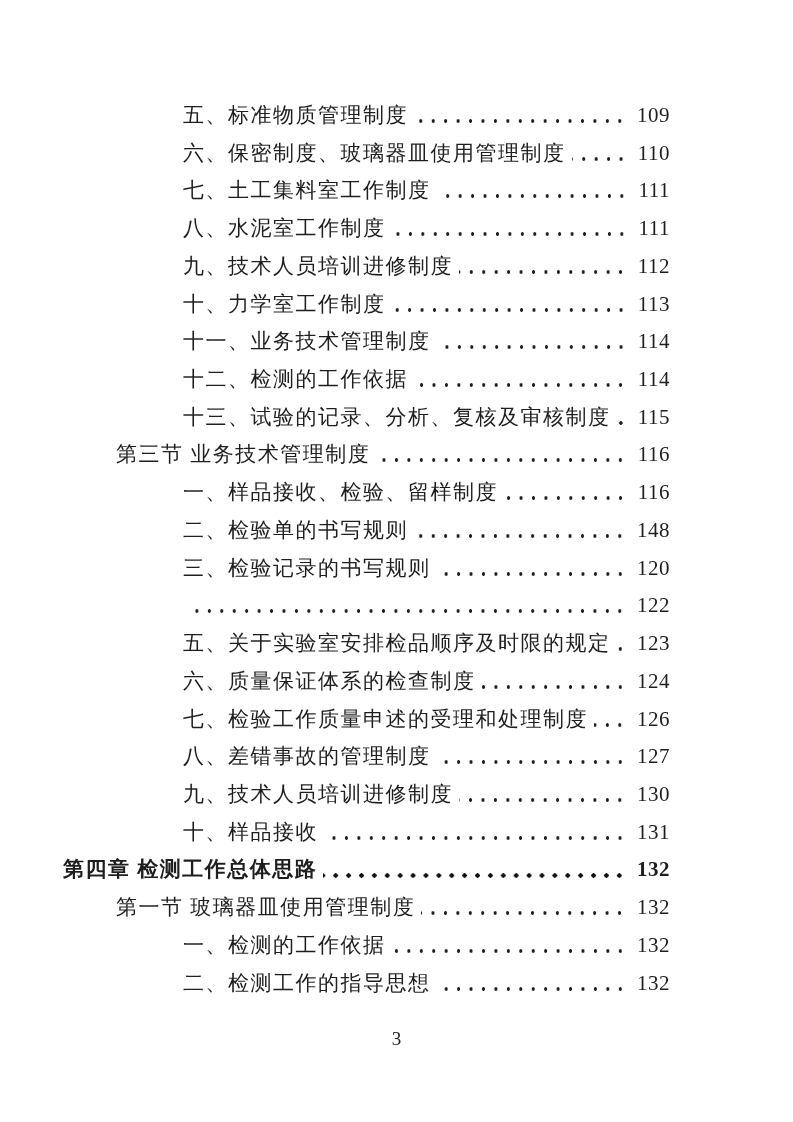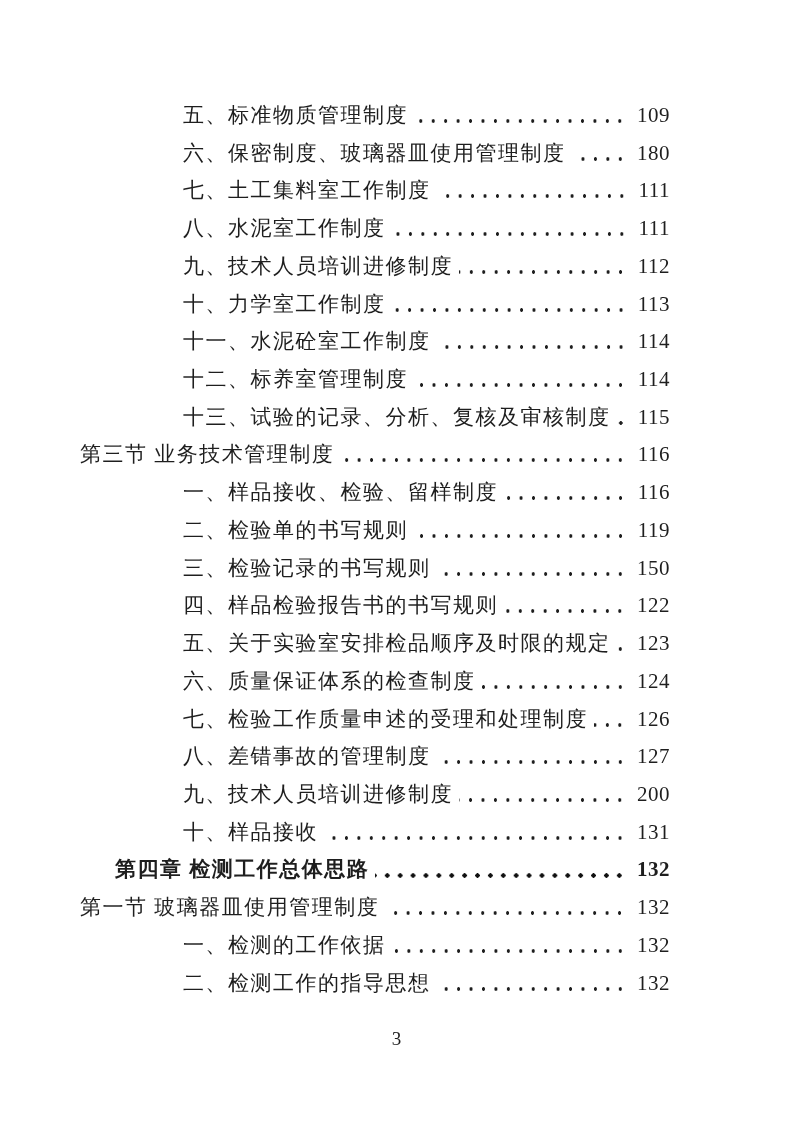--- a/index.html
+++ b/index.html
@@ -24,22 +24,22 @@
     right: 123px;
   }
   .toc-row {
     display: flex;
     align-items: stretch;
     height: 37.72px;
     line-height: 37.72px;
     font-size: 21px;
   }
   .toc-row.item    { margin-left: 183px; }
-  .toc-row.section { margin-left: 80px; }
-  .toc-row.chapter { margin-left: 115px; font-weight: bold; }
+  .toc-row.section { margin-left: 116px; }
+  .toc-row.chapter { margin-left: 63px; font-weight: bold; }
   .toc-title {
     white-space: pre;
     letter-spacing: 1.5px;
     flex: 0 0 auto;
   }
   .toc-leader {
     flex: 1 1 auto;
     margin: 0 9px 0 6px;
     background-image: radial-gradient(circle, #1e1e1e 1.55px, rgba(0,0,0,0) 1.95px);
     background-size: 12.45px 6px;
@@ -73,21 +73,21 @@
 
   <div class="toc" id="toc-container">
       <div class="toc-row item">
       <span class="toc-title">五、标准物质管理制度</span>
       <span class="toc-leader"></span>
       <span class="toc-page">109</span>
     </div>
       <div class="toc-row item">
       <span class="toc-title">六、保密制度、玻璃器皿使用管理制度</span>
       <span class="toc-leader"></span>
-      <span class="toc-page">180</span>
+      <span class="toc-page">110</span>
     </div>
       <div class="toc-row item">
       <span class="toc-title">七、土工集料室工作制度</span>
       <span class="toc-leader"></span>
       <span class="toc-page">111</span>
     </div>
       <div class="toc-row item">
       <span class="toc-title">八、水泥室工作制度</span>
       <span class="toc-leader"></span>
       <span class="toc-page">111</span>
@@ -96,26 +96,26 @@
       <span class="toc-title">九、技术人员培训进修制度</span>
       <span class="toc-leader"></span>
       <span class="toc-page">112</span>
     </div>
       <div class="toc-row item">
       <span class="toc-title">十、力学室工作制度</span>
       <span class="toc-leader"></span>
       <span class="toc-page">113</span>
     </div>
       <div class="toc-row item">
-      <span class="toc-title">十一、水泥砼室工作制度</span>
+      <span class="toc-title">十一、业务技术管理制度</span>
       <span class="toc-leader"></span>
       <span class="toc-page">114</span>
     </div>
       <div class="toc-row item">
-      <span class="toc-title">十二、标养室管理制度</span>
+      <span class="toc-title">十二、检测的工作依据</span>
       <span class="toc-leader"></span>
       <span class="toc-page">114</span>
     </div>
       <div class="toc-row item">
       <span class="toc-title">十三、试验的记录、分析、复核及审核制度</span>
       <span class="toc-leader"></span>
       <span class="toc-page">115</span>
     </div>
       <div class="toc-row section">
       <span class="toc-title">第三节 业务技术管理制度</span>
@@ -123,29 +123,28 @@
       <span class="toc-page">116</span>
     </div>
       <div class="toc-row item">
       <span class="toc-title">一、样品接收、检验、留样制度</span>
       <span class="toc-leader"></span>
       <span class="toc-page">116</span>
     </div>
       <div class="toc-row item">
       <span class="toc-title">二、检验单的书写规则</span>
       <span class="toc-leader"></span>
-      <span class="toc-page">119</span>
+      <span class="toc-page">148</span>
     </div>
       <div class="toc-row item">
       <span class="toc-title">三、检验记录的书写规则</span>
       <span class="toc-leader"></span>
-      <span class="toc-page">150</span>
-    </div>
-      <div class="toc-row item">
-      <span class="toc-title">四、样品检验报告书的书写规则</span>
+      <span class="toc-page">120</span>
+    </div>
+      <div class="toc-row item">
       <span class="toc-leader"></span>
       <span class="toc-page">122</span>
     </div>
       <div class="toc-row item">
       <span class="toc-title">五、关于实验室安排检品顺序及时限的规定</span>
       <span class="toc-leader"></span>
       <span class="toc-page">123</span>
     </div>
       <div class="toc-row item">
       <span class="toc-title">六、质量保证体系的检查制度</span>
@@ -158,21 +157,21 @@
       <span class="toc-page">126</span>
     </div>
       <div class="toc-row item">
       <span class="toc-title">八、差错事故的管理制度</span>
       <span class="toc-leader"></span>
       <span class="toc-page">127</span>
     </div>
       <div class="toc-row item">
       <span class="toc-title">九、技术人员培训进修制度</span>
       <span class="toc-leader"></span>
-      <span class="toc-page">200</span>
+      <span class="toc-page">130</span>
     </div>
       <div class="toc-row item">
       <span class="toc-title">十、样品接收 </span>
       <span class="toc-leader"></span>
       <span class="toc-page">131</span>
     </div>
       <div class="toc-row chapter">
       <span class="toc-title">第四章 检测工作总体思路</span>
       <span class="toc-leader"></span>
       <span class="toc-page">132</span>

